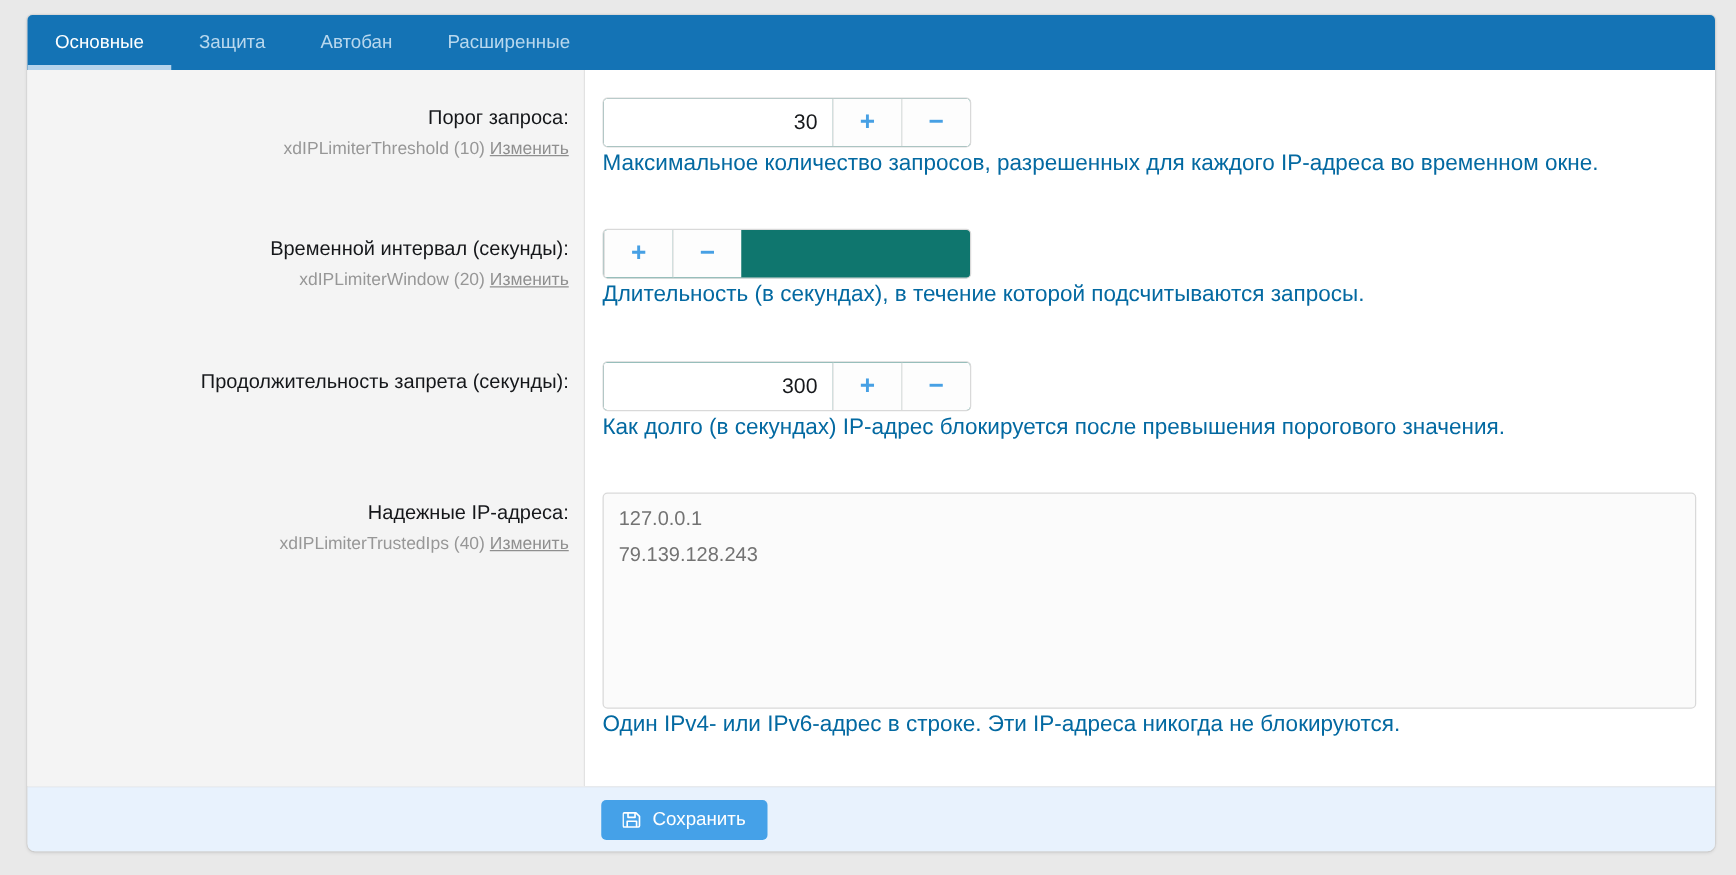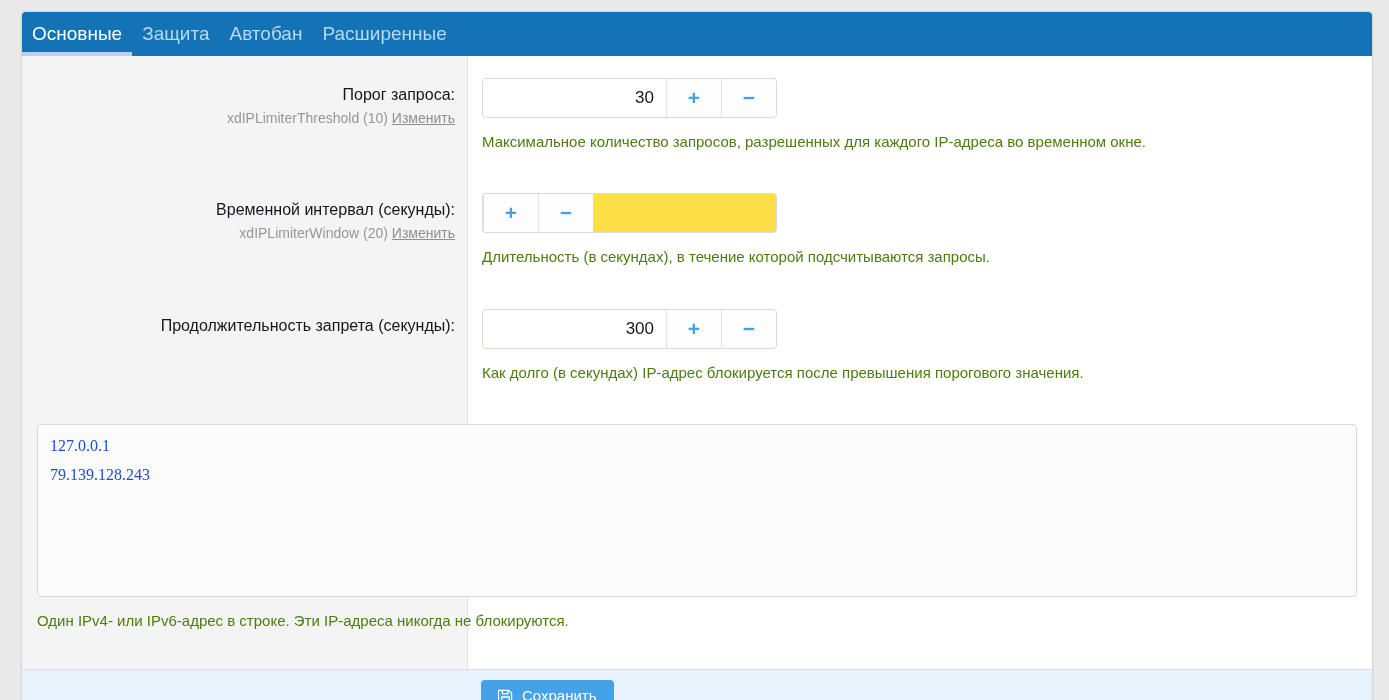--- a/index.html
+++ b/index.html
@@ -20,23 +20,23 @@
   .tabbar {
     background: #1473b5;
     height: 44px;
     display: flex;
     border-radius: 4px 4px 0 0;
     overflow: hidden;
   }
   .tab {
     position: relative;
     color: #b9d8ee;
-    font-size: 19px;
+    font-size: 15px;
     line-height: 44px;
-    padding: 0 10px;
+    padding: 0 22px;
     cursor: pointer;
     white-space: nowrap;
     text-align: right;
   }
   .tab.active { color: #ffffff; }
   .tab.active::after {
     content: "";
     position: absolute;
     left: 0; right: 0; bottom: 0;
     height: 4px;
@@ -85,21 +85,21 @@
     cursor: pointer;
   }
   .cell-control { flex: 1; padding: 0 15px; }
   
   .spin-group {
     display: flex;
     width: 295px;
     height: 40px;
     border: 1px solid #d9d9d9;
     border-radius: 4px;
-    background: #fde047;
+    background: #0f766e;
     overflow: hidden;
   }
   .spin-input {
     flex: 1;
     min-width: 0;
     border: none;
     outline: none;
     text-align: right;
     font-size: 17px;
     color: #16181b;
@@ -115,36 +115,36 @@
     color: #47a0e4;
     font-size: 21px;
     font-weight: bold;
     display: flex;
     align-items: center;
     justify-content: center;
     cursor: pointer;
     user-select: none;
   }
   .opt-desc {
-    margin-top: 14px;
-    font-size: 15px;
-    color: #4d7c0f;
+    margin-top: 0;
+    font-size: 18px;
+    color: #0369a1;
     line-height: 1.35;
   }
   .ip-textarea {
     display: block;
     width: 100%;
     height: 173px;
     border: 1px solid #d9d9d9;
     border-radius: 4px;
     background: #fbfbfb;
-    font-family: Liberation Serif, serif;
+    font-family: Liberation Sans, sans-serif;
     font-size: 16px;
     line-height: 1.85;
-    color: #1d4ed8;
+    color: #737373;
     padding: 6px 12px;
     resize: none;
     outline: none;
   }
   
   .footer {
     background: #e8f2fd;
     border-top: 1px solid #d9dfe6;
     height: 52px;
     border-radius: 0 0 6px 6px;
@@ -225,20 +225,27 @@
         <div class="spin-group">
           <input class="spin-input" type="text" value="300" style="">
           <div class="spin-btn">+</div>
           <div class="spin-btn">−</div>
         </div>
         <div class="opt-desc">Как долго (в секундах) IP-адрес блокируется после превышения порогового значения.</div>
       </div>
     </div>
 
     <div class="row">
+      <div class="cell-label">
+        <div class="opt-label">Надежные IP-адреса:</div>
+        <div class="opt-sub">
+          <span>xdIPLimiterTrustedIps (40)</span>
+          <a>Изменить</a>
+        </div>
+      </div>
       <div class="cell-control">
         <textarea class="ip-textarea" spellcheck="false" style="">127.0.0.1
 79.139.128.243</textarea>
         <div class="opt-desc">Один IPv4- или IPv6-адрес в строке. Эти IP-адреса никогда не блокируются.</div>
       </div>
     </div>
 
   </div>
 
   <div class="footer">

